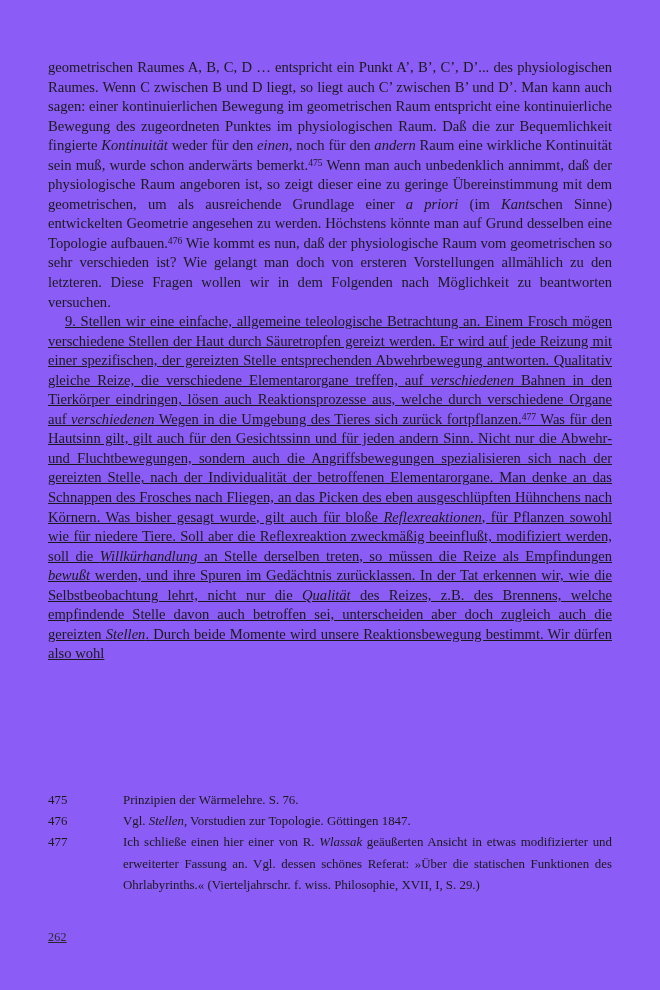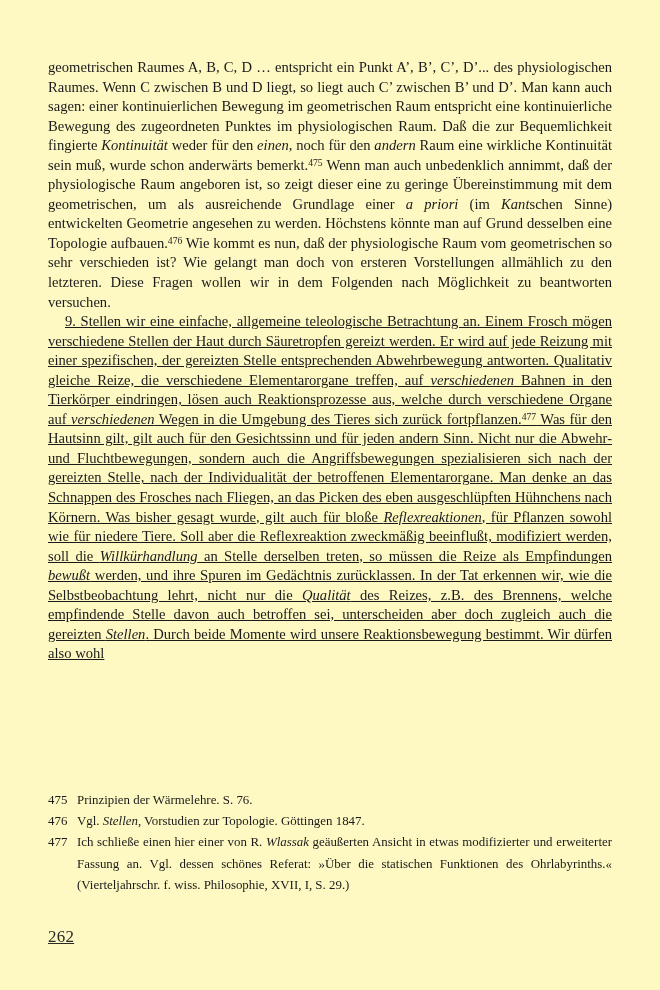--- a/index.html
+++ b/index.html
@@ -12,21 +12,21 @@
     height: 990px;
     font-family: "Liberation Serif", "DejaVu Serif", serif;
     color: #1a1a1a;
     -webkit-font-smoothing: antialiased;
   }
   .page {
     position: relative;
     width: 660px;
     height: 990px;
     box-sizing: border-box;
-    background: #fef9c3;
+    background: #8b5cf6;
     overflow: hidden;
   }
   .text-column {
     position: absolute;
     left: 48px;
     top: 58px;
     width: 564px;
   }
   .body-par {
     margin: 0;
@@ -66,26 +66,27 @@
   .fn-num {
     flex: 0 0 29px;
     width: 29px;
     text-align: left;
     font-variant-numeric: lining-nums;
   }
   .fn-text {
     flex: 1 1 auto;
     text-align: justify;
     text-justify: inter-word;
+    margin-left: 46px;
   }
   .page-number {
     position: absolute;
     left: 48px;
     top: 930px;
-    font-size: 17px;
+    font-size: 12px;
     line-height: 14px;
     color: #2a2a2a;
     letter-spacing: 0.2px;
     text-decoration: underline;
   }
 </style>
 </head>
 <body>
 
 <div class="page">

